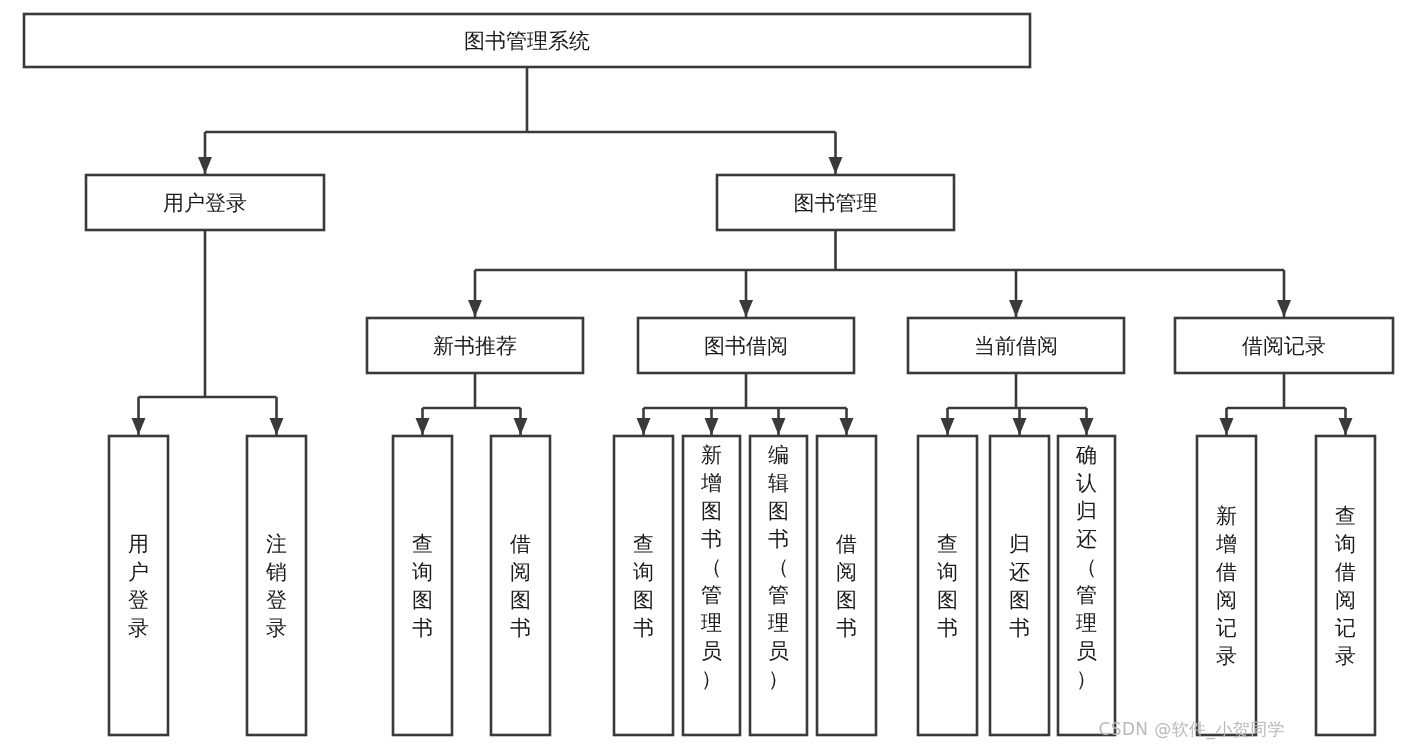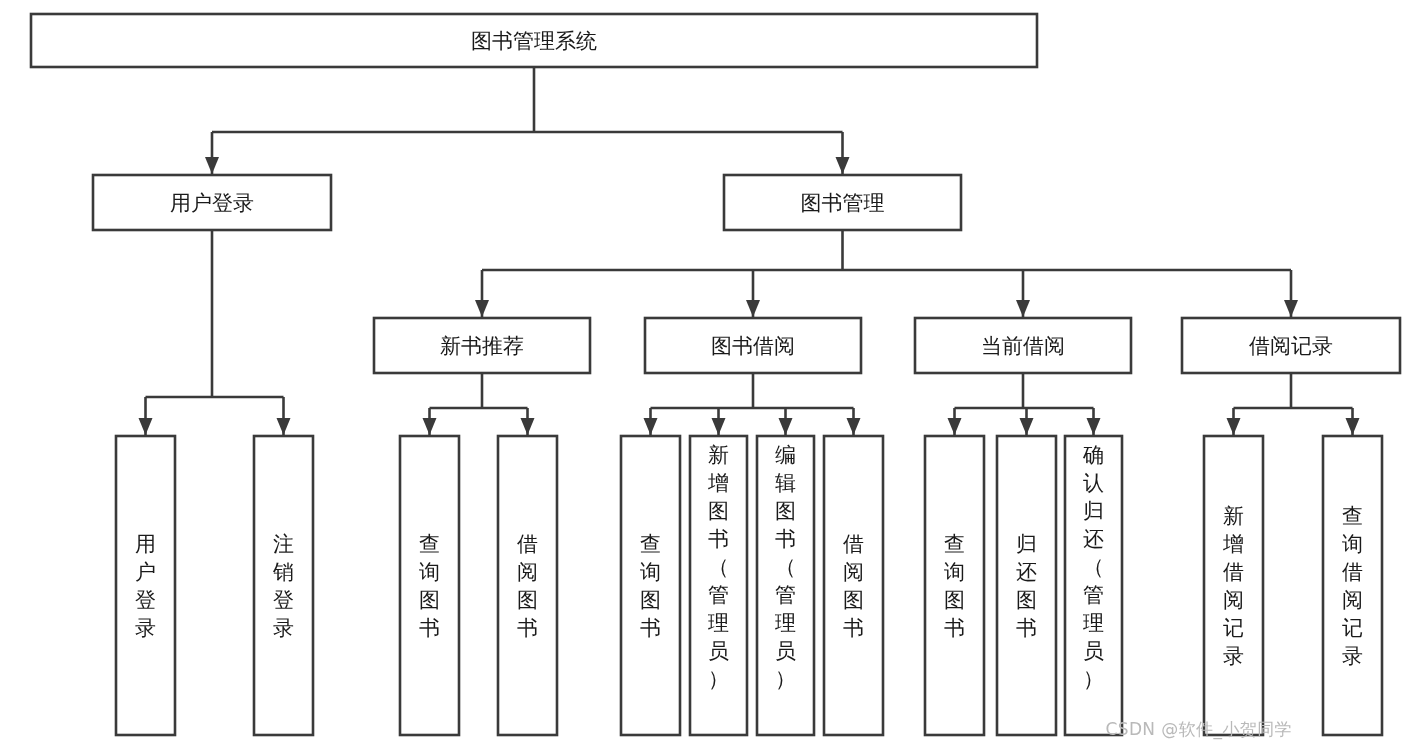--- a/index.html
+++ b/index.html
@@ -10,21 +10,21 @@
   }
   body {
     width: 1405px;
     height: 747px;
     position: relative;
     overflow: hidden;
     font-family: "DejaVu Sans", "Liberation Sans", sans-serif;
   }
   #diagram-root {
     position: absolute;
-    left: 12px;
+    left: 5px;
     top: 0;
     width: 1292px;
     height: 747px;
   }
   svg.flow {
     display: block;
     width: 1405px;
     height: 747px;
   }
   .node-box {

